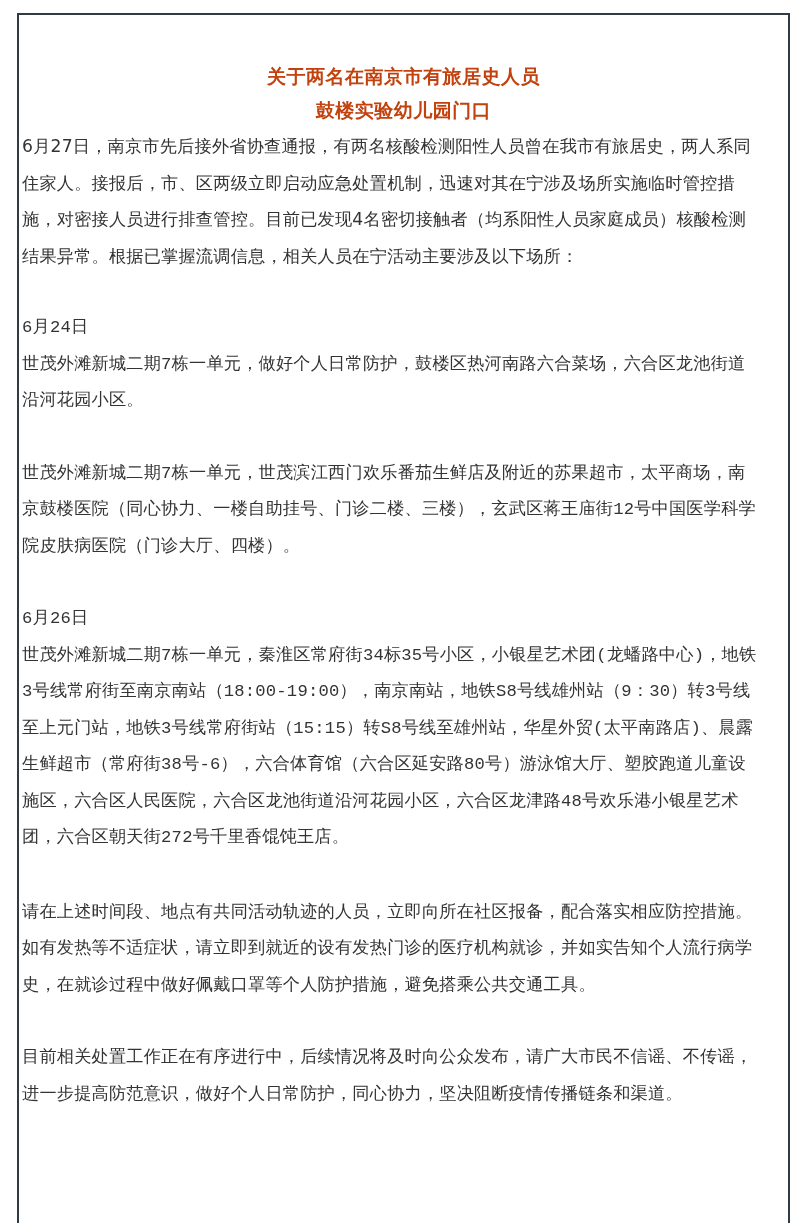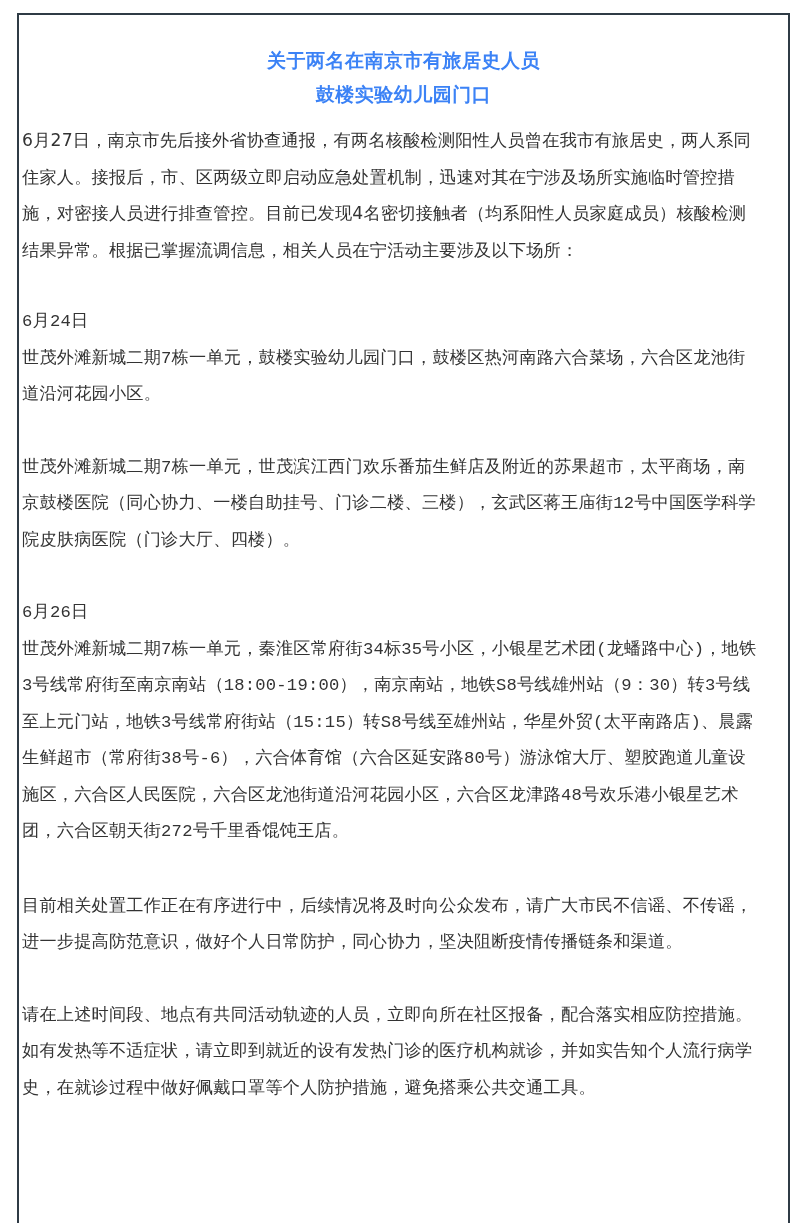--- a/index.html
+++ b/index.html
@@ -1,23 +1,23 @@
 <!DOCTYPE html>
 <html><head>
 <meta charset="utf-8">
 <style>
   html, body { margin: 0; padding: 0; background: #ffffff; }
   body { width: 800px; height: 1223px; overflow: hidden; position: relative;
          font-family: "DejaVu Sans", "Liberation Sans", sans-serif; }
   .frame { position: absolute; left: 17px; top: 13px; width: 773px; height: 1230px;
            border-left: 2px solid #2f3b45; border-top: 2px solid #2f3b45; border-right: 2px solid #2f3b45;
            box-sizing: border-box; background: #ffffff; }
-  .title { text-align: center; color: #3b82f6; font-size: 19px; font-weight: bold; line-height: 34px;
-           margin-top: 28px; letter-spacing: 0.5px; }
-  .content { position: absolute; left: 22px; top: 122px; width: 740px; color: #333333;
+  .title { text-align: center; color: #c2410c; font-size: 19px; font-weight: bold; line-height: 34px;
+           margin-top: 44px; letter-spacing: 0.5px; }
+  .content { position: absolute; left: 22px; top: 128px; width: 740px; color: #333333;
              font-size: 17.2px; line-height: 36.5px; letter-spacing: 0.2px; }
   .para { margin: 0 0 36px 0; }
   .date { margin: 0; }
   .body-text { margin: 0; }
   .section { margin-bottom: 36px; font-family: Liberation Mono, monospace; }
 </style>
 </head>
 <body>
 
 <div class="frame">
@@ -25,28 +25,28 @@
     <div>关于两名在南京市有旅居史人员</div>
     <div>鼓楼实验幼儿园门口</div>
   </div>
 </div>
 
 <div class="content">
   <p class="para">6月27日，南京市先后接外省协查通报，有两名核酸检测阳性人员曾在我市有旅居史，两人系同住家人。接报后，市、区两级立即启动应急处置机制，迅速对其在宁涉及场所实施临时管控措施，对密接人员进行排查管控。目前已发现4名密切接触者（均系阳性人员家庭成员）核酸检测结果异常。根据已掌握流调信息，相关人员在宁活动主要涉及以下场所：</p>
 
   <div class="section">
     <p class="date">6月24日</p>
-    <p class="body-text">世茂外滩新城二期7栋一单元，鼓楼实验幼儿园门口，鼓楼区热河南路六合菜场，六合区龙池街道沿河花园小区。</p>
+    <p class="body-text">世茂外滩新城二期7栋一单元，做好个人日常防护，鼓楼区热河南路六合菜场，六合区龙池街道沿河花园小区。</p>
   </div>
 
   <div class="section">
     <p class="body-text">世茂外滩新城二期7栋一单元，世茂滨江西门欢乐番茄生鲜店及附近的苏果超市，太平商场，南京鼓楼医院（同心协力、一楼自助挂号、门诊二楼、三楼），玄武区蒋王庙街12号中国医学科学院皮肤病医院（门诊大厅、四楼）。</p>
   </div>
 
   <div class="section">
     <p class="date">6月26日</p>
     <p class="body-text">世茂外滩新城二期7栋一单元，秦淮区常府街34标35号小区，小银星艺术团(龙蟠路中心)，地铁3号线常府街至南京南站（18:00-19:00），南京南站，地铁S8号线雄州站（9：30）转3号线至上元门站，地铁3号线常府街站（15:15）转S8号线至雄州站，华星外贸(太平南路店)、晨露生鲜超市（常府街38号-6），六合体育馆（六合区延安路80号）游泳馆大厅、塑胶跑道儿童设施区，六合区人民医院，六合区龙池街道沿河花园小区，六合区龙津路48号欢乐港小银星艺术团，六合区朝天街272号千里香馄饨王店。</p>
   </div>
 
+  <p class="para">请在上述时间段、地点有共同活动轨迹的人员，立即向所在社区报备，配合落实相应防控措施。如有发热等不适症状，请立即到就近的设有发热门诊的医疗机构就诊，并如实告知个人流行病学史，在就诊过程中做好佩戴口罩等个人防护措施，避免搭乘公共交通工具。</p>
+
   <p class="para">目前相关处置工作正在有序进行中，后续情况将及时向公众发布，请广大市民不信谣、不传谣，进一步提高防范意识，做好个人日常防护，同心协力，坚决阻断疫情传播链条和渠道。</p>
-
-  <p class="para">请在上述时间段、地点有共同活动轨迹的人员，立即向所在社区报备，配合落实相应防控措施。如有发热等不适症状，请立即到就近的设有发热门诊的医疗机构就诊，并如实告知个人流行病学史，在就诊过程中做好佩戴口罩等个人防护措施，避免搭乘公共交通工具。</p>
 </div>
 
 </body></html>

